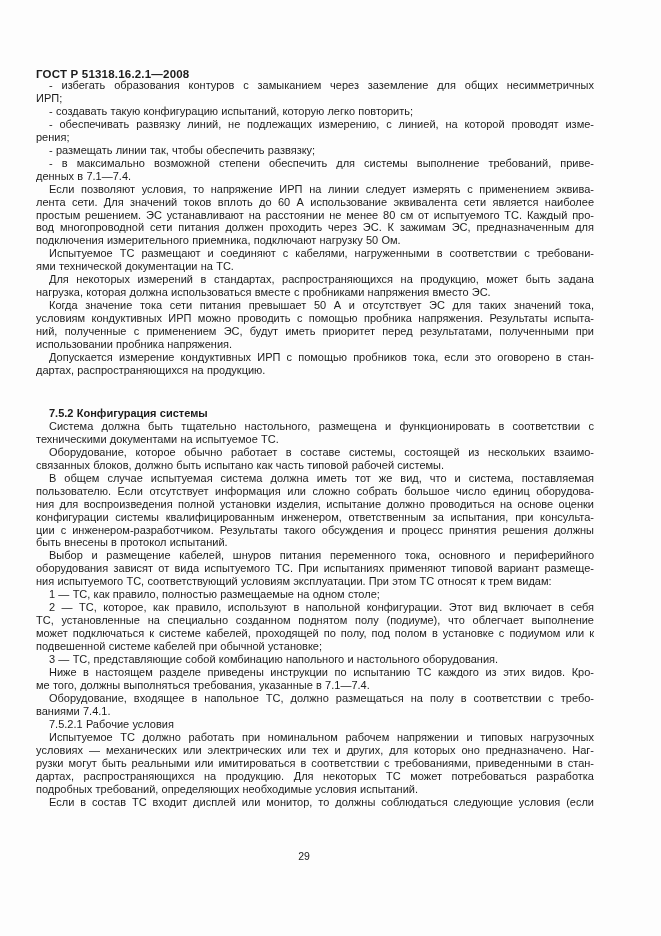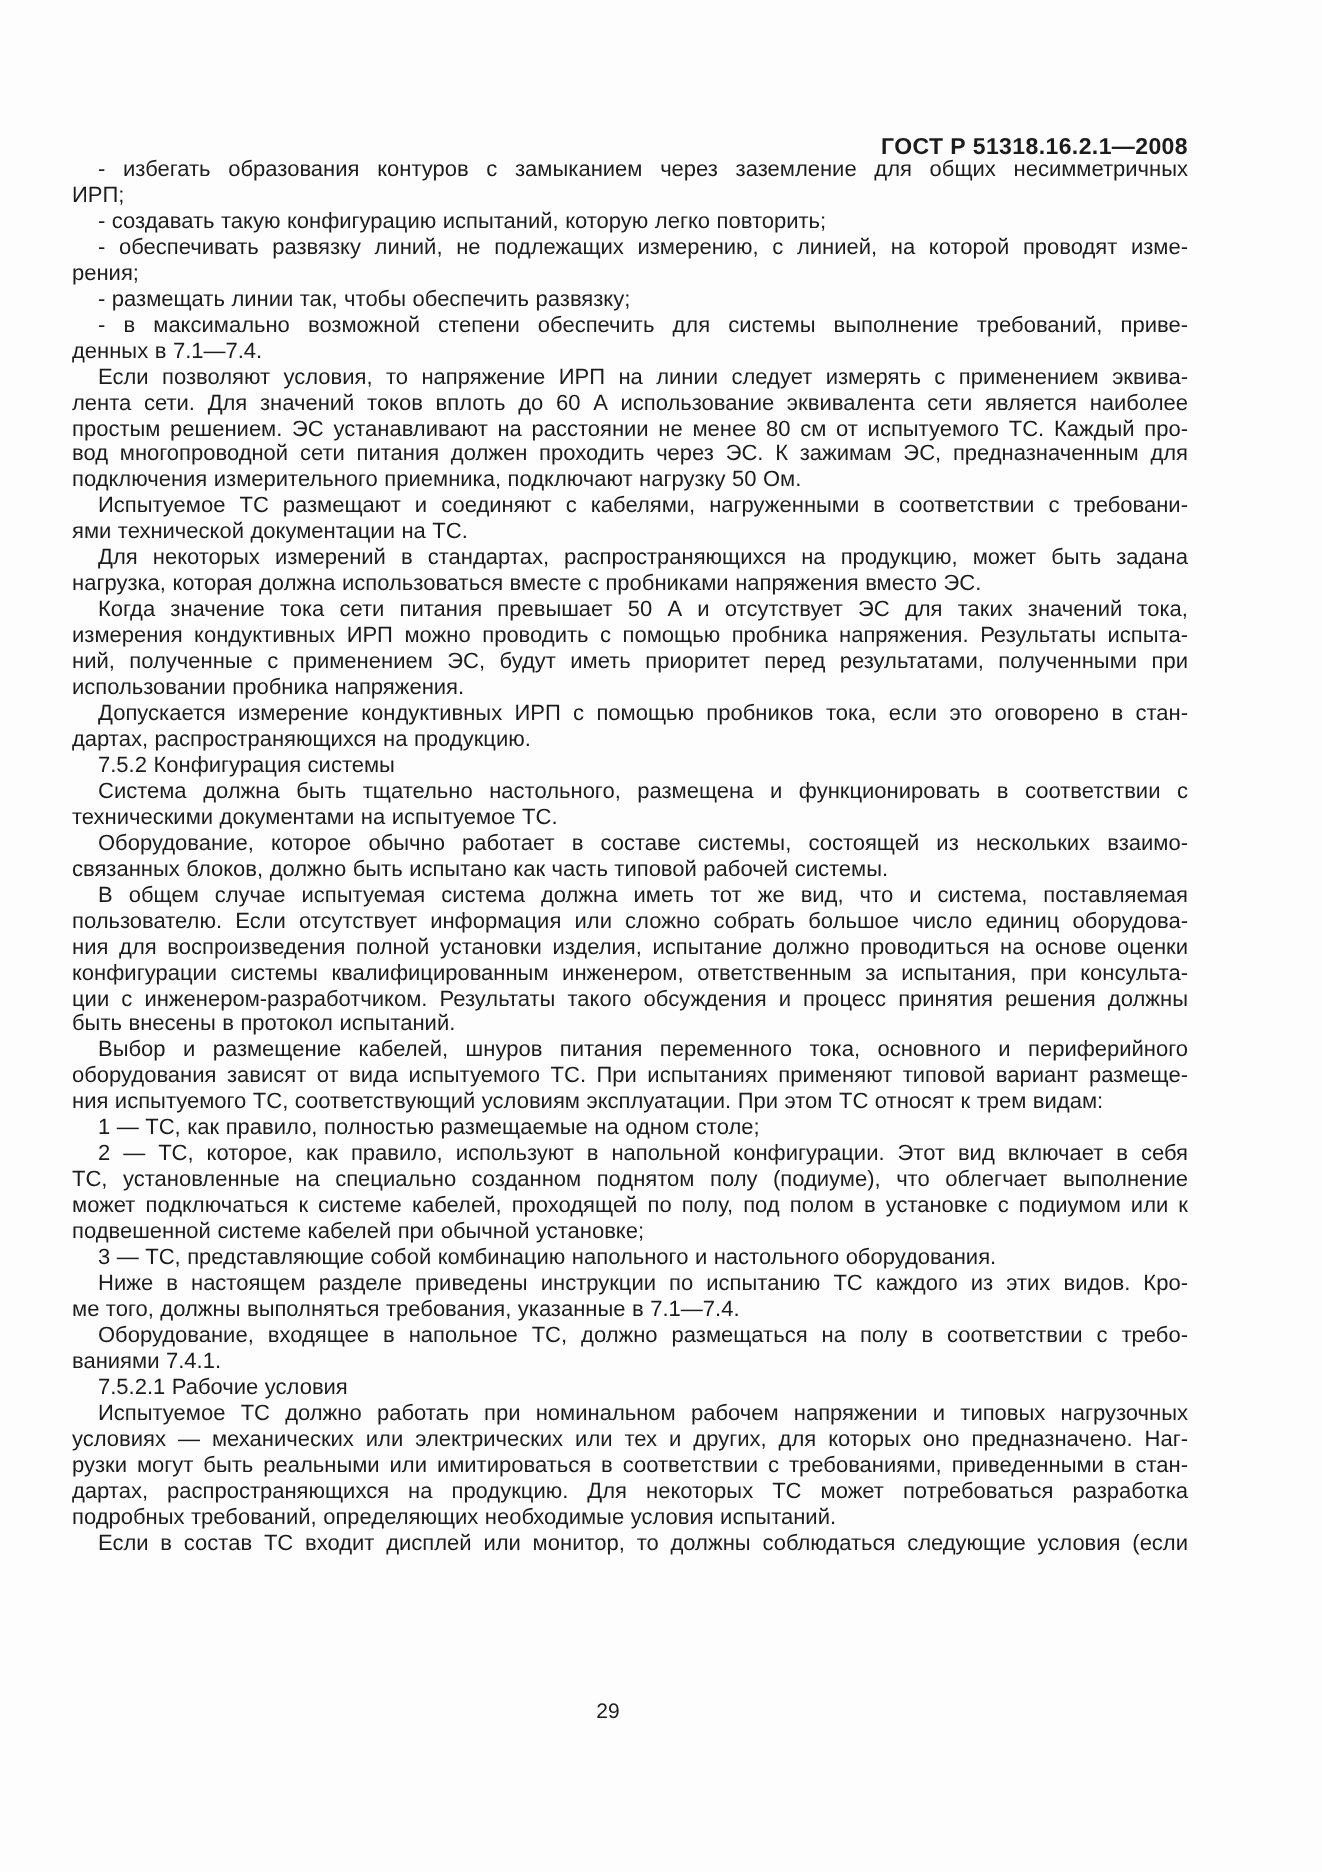--- a/index.html
+++ b/index.html
@@ -16,21 +16,21 @@
     background: var(--paper, #fdfdfd);
     color: var(--ink, #1c1c1c);
     font-family: "Liberation Sans", sans-serif;
     overflow: hidden;
   }
   .doc-header {
     position: absolute;
     top: 68px;
     left: 36px;
     width: 558px;
-    text-align: right;
+    text-align: left;
     font-size: 11.5px;
     font-weight: 700;
     letter-spacing: 0.2px;
     line-height: 13px;
   }
   .doc-body {
     position: absolute;
     top: 79px;
     left: 36px;
     width: 558px;
@@ -38,21 +38,21 @@
   }
   .block { margin: 0; padding: 0; }
   .line {
     line-height: 12.95px;
     text-align: justify;
     text-align-last: justify;
     word-spacing: 0.2px;
   }
   .line.first { text-indent: 13px; }
   .line.last { text-align-last: left; }
-  .block.heading .line { font-weight: 400; }
+  .block.heading .line { font-weight: 700; margin-top: 30px; }
   .page-number {
     position: absolute;
     top: 850px;
     left: 36px;
     width: 536px;
     text-align: center;
     font-size: 10.5px;
     line-height: 13px;
   }
 </style>
@@ -93,21 +93,21 @@
       <div class="block paragraph">
         <div class="line first">Испытуемое ТС размещают и соединяют с кабелями, нагруженными в соответствии с требовани-</div>
         <div class="line last">ями технической документации на ТС.</div>
       </div>
       <div class="block paragraph">
         <div class="line first">Для некоторых измерений в стандартах, распространяющихся на продукцию, может быть задана</div>
         <div class="line last">нагрузка, которая должна использоваться вместе с пробниками напряжения вместо ЭС.</div>
       </div>
       <div class="block paragraph">
         <div class="line first">Когда значение тока сети питания превышает 50 А и отсутствует ЭС для таких значений тока,</div>
-        <div class="line">измерения кондуктивных ИРП можно проводить с помощью пробника напряжения. Результаты испыта-</div>
+        <div class="line">условиям кондуктивных ИРП можно проводить с помощью пробника напряжения. Результаты испыта-</div>
         <div class="line">ний, полученные с применением ЭС, будут иметь приоритет перед результатами, полученными при</div>
         <div class="line last">использовании пробника напряжения.</div>
       </div>
       <div class="block paragraph">
         <div class="line first">Допускается измерение кондуктивных ИРП с помощью пробников тока, если это оговорено в стан-</div>
         <div class="line last">дартах, распространяющихся на продукцию.</div>
       </div>
       <div class="block heading">
         <div class="line first last">7.5.2 Конфигурация системы</div>
       </div>

